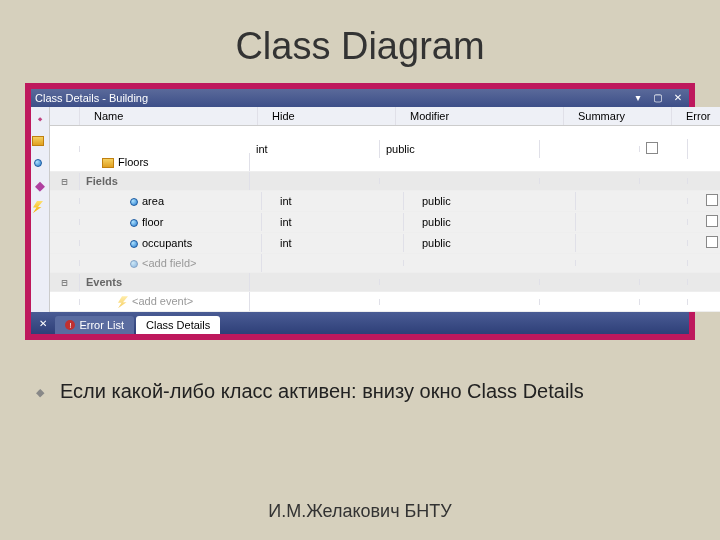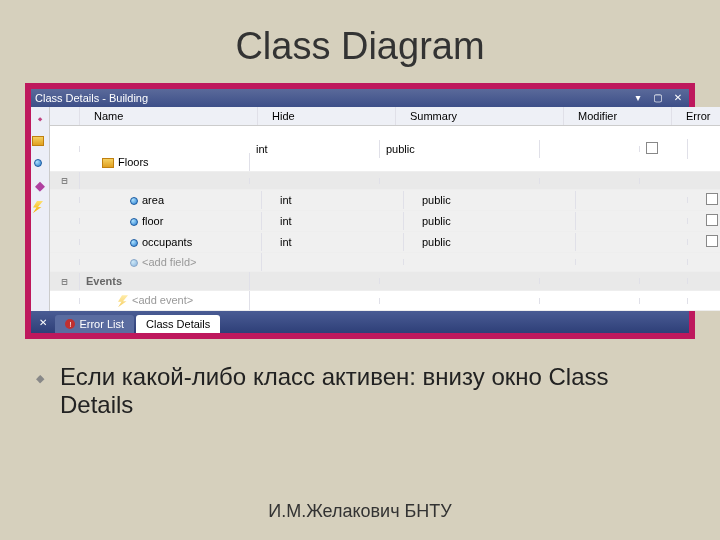--- a/index.html
+++ b/index.html
@@ -147,22 +147,22 @@
   .tab .x-ic {
     width: 10px; height: 10px; display: inline-flex;
     align-items: center; justify-content: center; font-size: 8px;
   }
   .close-x {
     padding: 3px 4px; color: #fff; font-size: 10px;
     align-self: center; margin-right: 4px;
   }
 
   .bullets {
-    margin: 24px 40px 0 60px;
-    font-size: 24px;
+    margin: 40px 40px 0 60px;
+    font-size: 20px;
     color: #222;
     list-style: none;
     padding: 0;
   }
   .bullets li::before {
     content: "◆";
     font-size: 11px;
     color: #888;
     display: inline-block;
     width: 24px;
@@ -205,36 +205,37 @@
       <span class="tb-icon">
           <span class="ic-event"></span>
         </span>
     </div>
 
     <div class="grid-area">
       <div class="grid-header">
         <div></div>
         <div>Name</div>
         <div>Hide</div>
+        <div>Modifier</div>
         <div>Summary</div>
-        <div>Modifier</div>
         <div>Error</div>
       </div>
 
       <div class="grid-row">
         <div></div>
         <div class="indent1"><span class="row-icon ic-prop"></span><span>Floors</span></div>
         <div>int</div>
         <div>public</div>
         <div></div>
         <div><span class="checkbox"></span></div>
       </div>
 
       <div class="grid-row stripe">
         <div class="toggle">⊟</div>
+        <div class="group-label">Fields</div>
         <div></div>
           <div></div>
           <div></div>
           <div></div>
       </div>
 
       <div class="grid-row shade">
         <div></div>
         <div class="indent2"><span class="row-icon ic-field"></span><span>area</span></div>
         <div>int</div>

